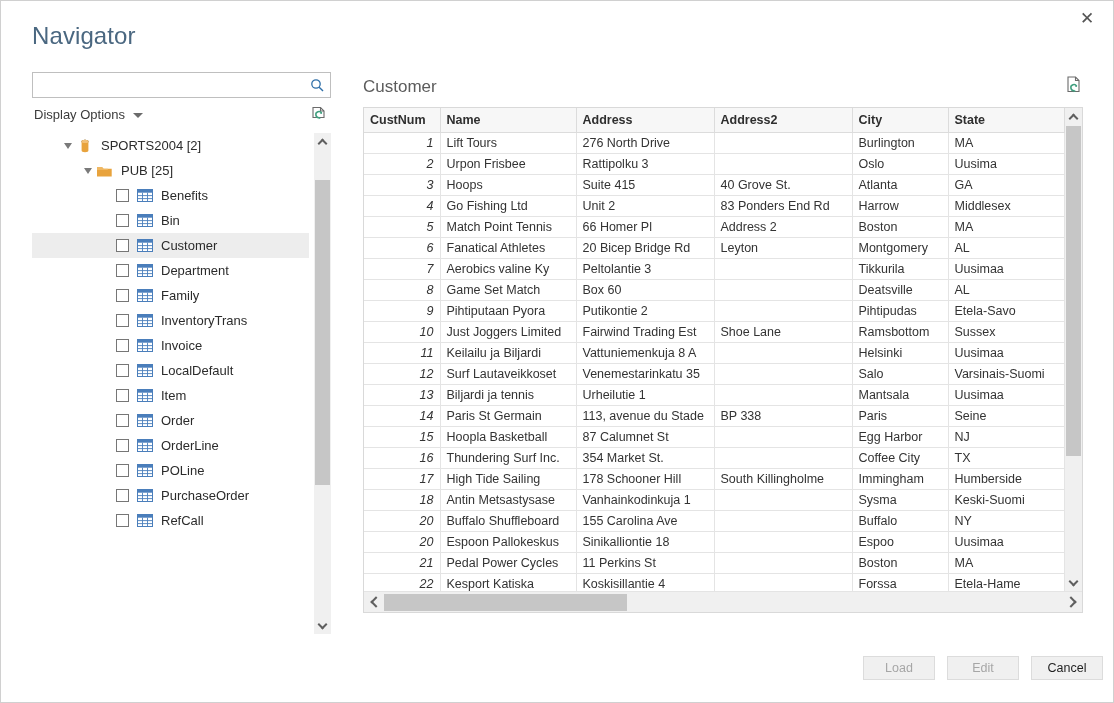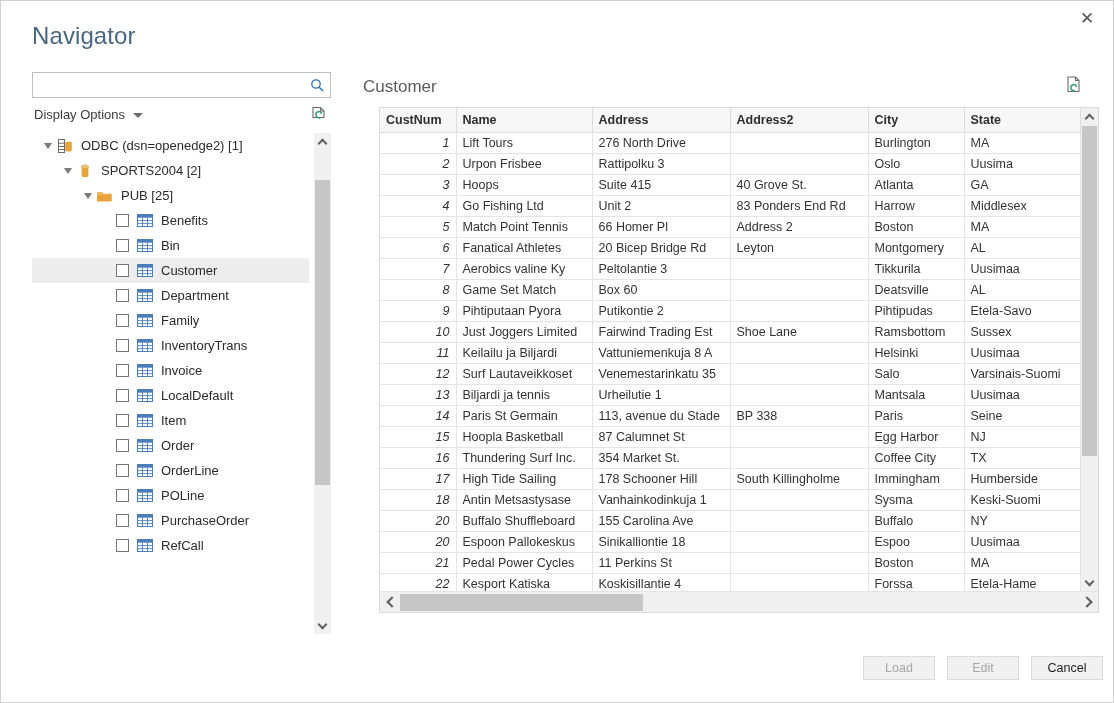--- a/index.html
+++ b/index.html
@@ -141,21 +141,21 @@
   .preview-title {
     position: absolute; left: 0; top: 5px;
     font-size: 17px; color: #5c5c5c; font-weight: 400;
   }
   .preview-refresh-icon {
     position: absolute; right: -3px; top: 3px;
     width: 22px; height: 24px; cursor: pointer;
   }
 
   .grid-wrap {
-    position: absolute; left: 16px; top: 35px;
+    position: absolute; left: 0; top: 35px;
     width: 720px; height: 506px;
     border: 1px solid #d9d9d9;
     background: #fff; overflow: hidden;
   }
   .grid-clip {
     position: absolute; left: 0; top: 0;
     width: 719px; height: 483px; overflow: hidden;
   }
   table.grid {
     border-collapse: collapse; table-layout: fixed;
@@ -253,37 +253,20 @@
           <path d="M11.5 2.5 v3.5 H15" fill="none" stroke="#6b6b6b" stroke-width="1.1"></path>
           <path d="M10.2 12.6 a3 3 0 1 1 2.4 -4.2" fill="none" stroke="#3f9e7e" stroke-width="1.5"></path>
           <path d="M13.1 7.0 l-.4 2.1 l-1.9 -.9 z" fill="#3f9e7e"></path>
           <path d="M9.7 14.2 l.4 -2.1 l1.9 .9 z" fill="#3f9e7e"></path>
         </svg>
       </span>
     </div>
 
     <div class="tree-box">
       <div class="tree-scroll-area" id="tree-list">
-          <div class="tree-item">
-            <span style="flex: 0 0 auto; width: 8px;"></span>
-            <span class="tw">
-              <span class="tri open"></span>
-            </span>
-            <span class="ico">
-              <svg width="16" height="16" viewBox="0 0 16 16">
-                <rect x="1.5" y="1.5" width="6" height="13" fill="#fff" stroke="#6b6b6b" stroke-width="1"></rect>
-                <line x1="1.5" y1="5.2" x2="7.5" y2="5.2" stroke="#6b6b6b" stroke-width="1"></line>
-                <line x1="1.5" y1="8.5" x2="7.5" y2="8.5" stroke="#6b6b6b" stroke-width="1"></line>
-                <line x1="1.5" y1="11.6" x2="7.5" y2="11.6" stroke="#6b6b6b" stroke-width="1"></line>
-                <ellipse cx="11.5" cy="5" rx="3.3" ry="1.5" fill="#e8a33d"></ellipse>
-                <path d="M8.2 5 v7 a3.3 1.5 0 0 0 6.6 0 V5 z" fill="#e8a33d"></path>
-              </svg>
-            </span>
-            <span class="tree-label">ODBC (dsn=openedge2) [1]</span>
-          </div>
           <div class="tree-item">
             <span style="flex: 0 0 auto; width: 28px;"></span>
             <span class="tw">
               <span class="tri open"></span>
             </span>
             <span class="ico">
               <svg width="16" height="16" viewBox="0 0 16 16">
                 <ellipse cx="8" cy="3.4" rx="3.4" ry="1.6" fill="#f0b košt"></ellipse>
                 <ellipse cx="8" cy="3.4" rx="3.4" ry="1.6" fill="#edb355"></ellipse>
                 <path d="M4.6 3.4 v9.2 a3.4 1.6 0 0 0 6.8 0 V3.4 z" fill="#e8a33d"></path>

